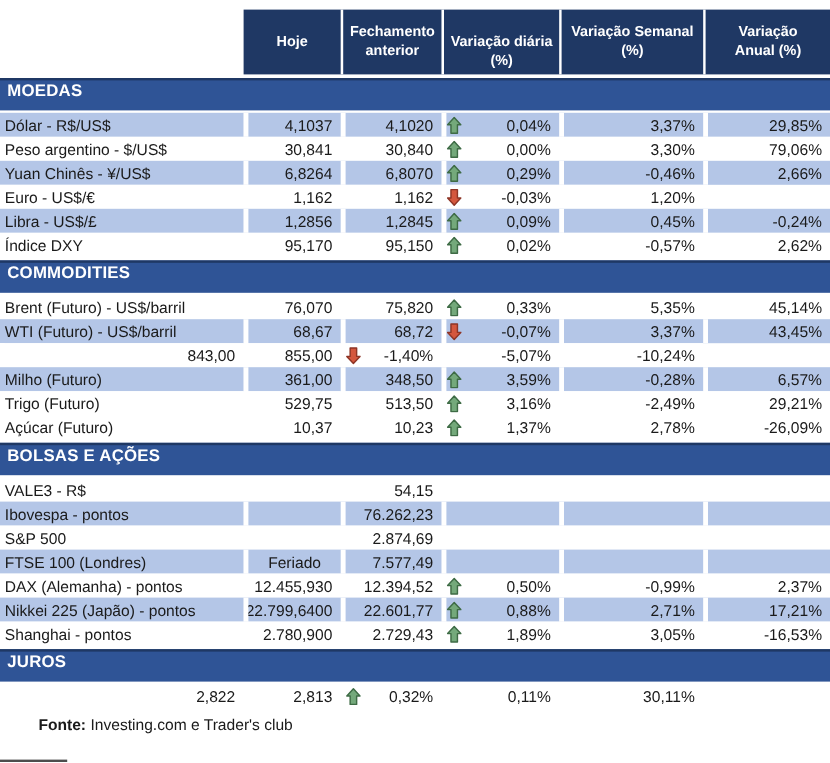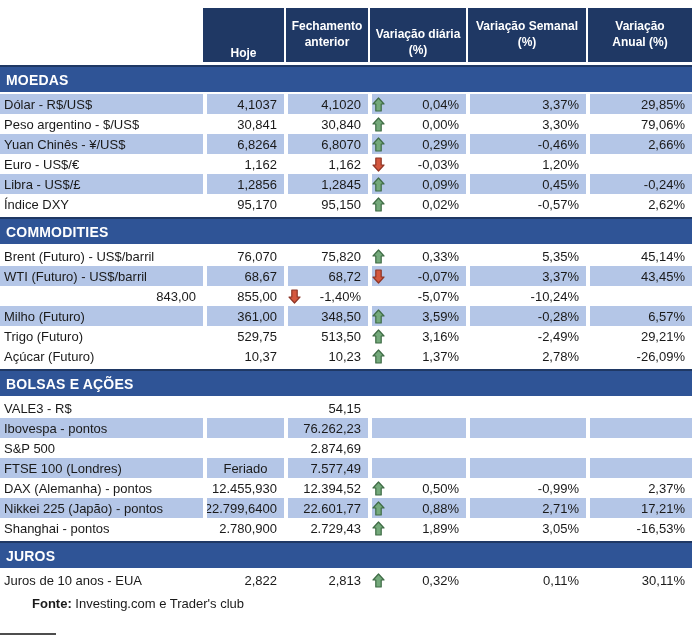--- a/index.html
+++ b/index.html
@@ -16,32 +16,32 @@
   .grid{display:grid;grid-template-columns:203px 81px 84px 98px 120px 106px;}
   
   .hdr{height:54px;}
   .hdr .spacer{background:#fff;}
   .hdr .hc{
     background:var(--navy);
     color:#fff;font-weight:700;font-size:12px;line-height:1.3;
     display:flex;align-items:center;justify-content:center;
     text-align:center;border-left:2px solid #fff;box-sizing:border-box;
   }
-  .hdr .hc.first{border-left:none;align-items:flex-end;}
+  .hdr .hc.first{border-left:none;}
   .hdr .hc span{display:inline-block;}
   .hdr .hc.c4 span{max-width:86px;margin-top:16px;}
   .hdr .hc.c6 span{max-width:70px;}
   
   .band{
     height:27px;box-sizing:border-box;
     margin:3px 0 2px 0;
     background:var(--band);
     border-top:2px solid var(--navy);
     color:#fff;font-weight:700;font-size:14px;
-    display:flex;align-items:center;padding-left:6px;
+    display:flex;align-items:flex-start;padding-left:6px;
     letter-spacing:.2px;
   }
   
   .row{height:20px;font-size:13px;}
   .row .c, .row .label{
     display:flex;align-items:center;box-sizing:border-box;
     white-space:nowrap;overflow:hidden;background:#fff;
   }
   .row .label{justify-content:flex-start;padding-left:4px;}
   .row .c{justify-content:flex-end;padding-right:7px;border-left:4px solid #fff;}
@@ -353,21 +353,20 @@
           </span>
           <span>1,89%</span>
         </div>
         <div class="c">3,05%</div>
         <div class="c">-16,53%</div>
       </div>
       <div class="band">
         <span>JUROS</span>
       </div>
       <div class="grid row">
-        <div class="label">Juros de 10 anos - EUA</div>
         <div class="c">2,822</div>
         <div class="c">2,813</div>
         <div class="c diaria">
           <span class="arr">
             <svg viewBox="0 0 13 15" width="13" height="15">
               <polygon points="6.5,1 12,7 9.2,7 9.2,14 3.8,14 3.8,7 1,7" fill="#74A97B" stroke="#3E6B45" stroke-width="1.2" stroke-linejoin="round"></polygon>
             </svg>
           </span>
           <span>0,32%</span>
         </div>

